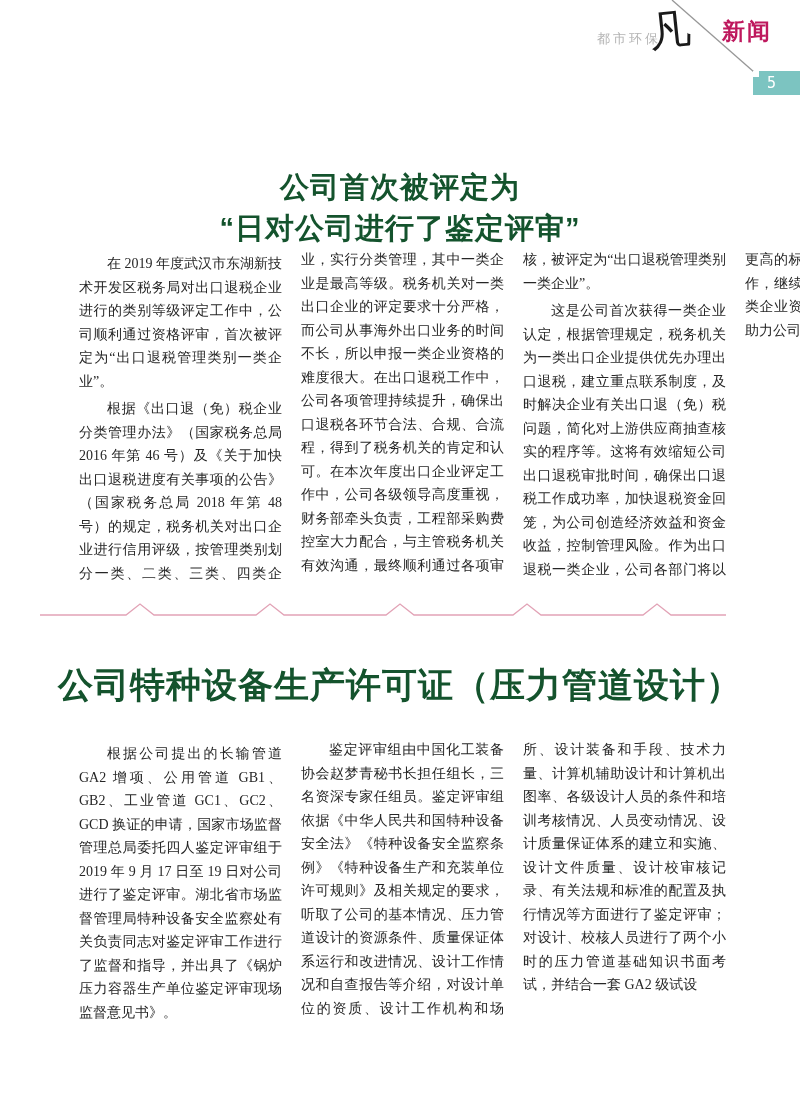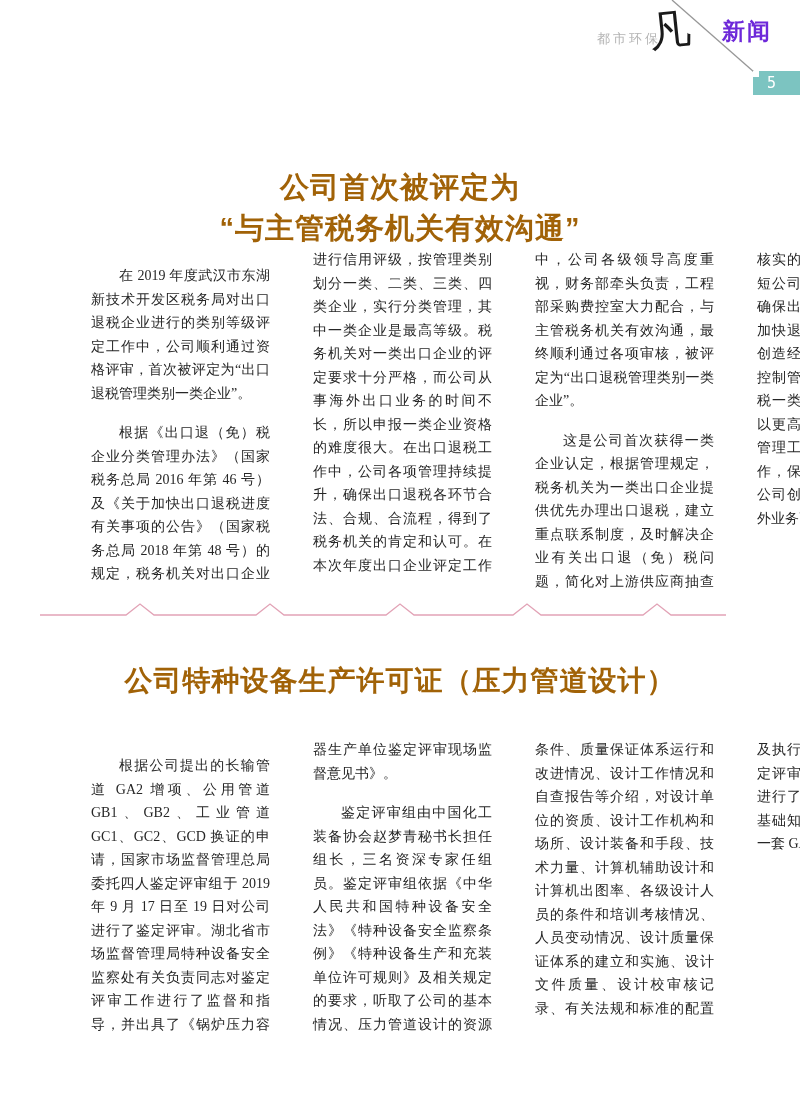--- a/index.html
+++ b/index.html
@@ -17,54 +17,54 @@
   }
   .calligraphy {
     position:absolute; left:649px; top:10px;
     font-size:42px; line-height:42px; color:#1a1a1a;
     font-family:"DejaVu Serif", serif;
     transform:rotate(-6deg);
   }
   .header-line { position:absolute; left:0; top:0; pointer-events:none; }
   .section-label {
     position:absolute; left:722px; top:16px;
-    font-size:23px; font-weight:800; color:#6d28d9; letter-spacing:2px;
+    font-size:23px; font-weight:800; color:#be185d; letter-spacing:2px;
   }
   .page-number-box {
     position:absolute; left:753px; top:71px; width:47px; height:24px;
     background:#7cc4c1;
   }
   .page-number-box .notch {
     position:absolute; left:0; top:0; width:6px; height:6px; background:#ffffff;
   }
   .page-number-box .num {
     display:block; padding-left:14px; line-height:24px;
     font-size:15px; color:#ffffff; font-family:"DejaVu Sans Mono", monospace;
   }
 
   
   .article-title {
     position:absolute; left:0; width:800px; text-align:center;
-    color:#a16207; font-weight:800;
+    color:#14532d; font-weight:800;
   }
   .article-title .tline { display:block; }
   #title1 { top:148px; font-size:29px; line-height:41px; letter-spacing:1px; }
-  #title2 { top:640px; font-size:28px; line-height:43px; letter-spacing:1px; }
+  #title2 { top:640px; font-size:35px; line-height:43px; letter-spacing:1px; }
 
   
   .article-body {
     position:absolute; left:75px; width:655px;
     column-count:3; column-gap:11px; column-fill:auto;
     font-family:"Liberation Serif", serif;
     font-size:14px; line-height:23.5px; color:#262626;
     text-align:justify;
   }
   #body1 { top:248px; height:345px; }
   #body2 { top:738px; height:300px; }
-  .article-body p { margin:16px; text-indent:2em; }
+  .article-body p { margin:4px; text-indent:2em; }
   .byline {
     text-align:right; text-indent:0 !important; font-weight:700; color:#111;
     font-family:"Liberation Sans", sans-serif;
   }
 
   
   .divider { position:absolute; left:0; top:600px; }
 </style>
 </head>
 <body>
@@ -80,21 +80,21 @@
 
   <span class="section-label">新闻</span>
 
   <div class="page-number-box">
     <span class="notch"></span>
     <span class="num">5</span>
   </div>
 
   <h1 class="article-title" id="title1">
     <span class="tline">公司首次被评定为</span>
-    <span class="tline">“与主管税务机关有效沟通”</span>
+    <span class="tline">“日对公司进行了鉴定评审”</span>
   </h1>
 
   <div class="article-body" id="body1">
     <p>在 2019 年度武汉市东湖新技术开发区税务局对出口退税企业进行的类别等级评定工作中，公司顺利通过资格评审，首次被评定为“出口退税管理类别一类企业”。</p>
     <p>根据《出口退（免）税企业分类管理办法》（国家税务总局 2016 年第 46 号）及《关于加快出口退税进度有关事项的公告》（国家税务总局 2018 年第 48 号）的规定，税务机关对出口企业进行信用评级，按管理类别划分一类、二类、三类、四类企业，实行分类管理，其中一类企业是最高等级。税务机关对一类出口企业的评定要求十分严格，而公司从事海外出口业务的时间不长，所以申报一类企业资格的难度很大。在出口退税工作中，公司各项管理持续提升，确保出口退税各环节合法、合规、合流程，得到了税务机关的肯定和认可。在本次年度出口企业评定工作中，公司各级领导高度重视，财务部牵头负责，工程部采购费控室大力配合，与主管税务机关有效沟通，最终顺利通过各项审核，被评定为“出口退税管理类别一类企业”。</p>
     <p>这是公司首次获得一类企业认定，根据管理规定，税务机关为一类出口企业提供优先办理出口退税，建立重点联系制度，及时解决企业有关出口退（免）税问题，简化对上游供应商抽查核实的程序等。这将有效缩短公司出口退税审批时间，确保出口退税工作成功率，加快退税资金回笼，为公司创造经济效益和资金收益，控制管理风险。作为出口退税一类企业，公司各部门将以更高的标准做好出口退税管理工作，继续加强税企合作，保持一类企业资格，为公司创造价值，助力公司海外业务高速发展！</p>
     <p class="byline">财务部</p>
   </div>
 
   <svg class="divider" width="800" height="22">

